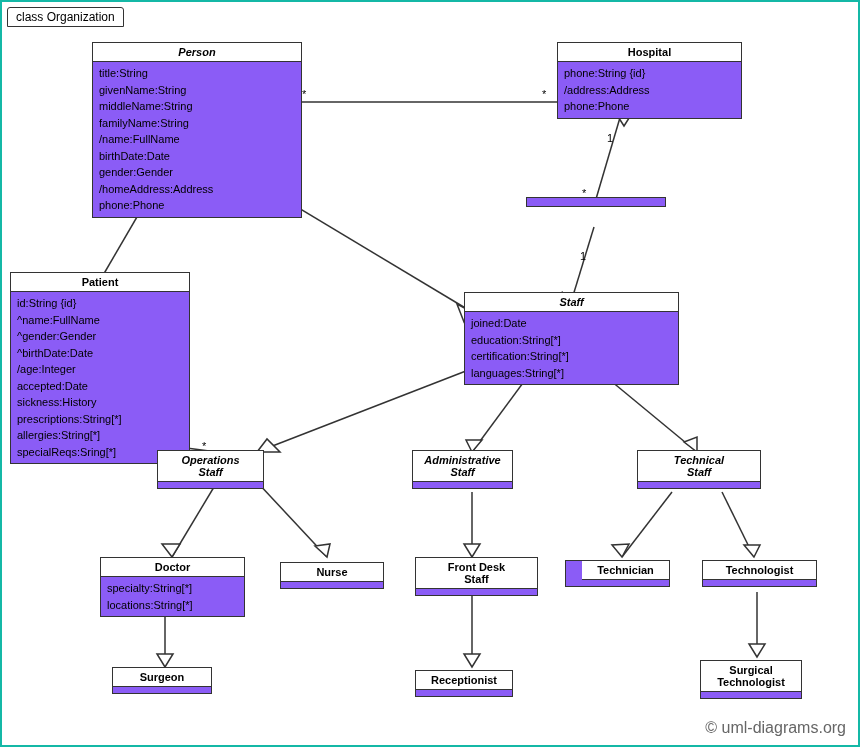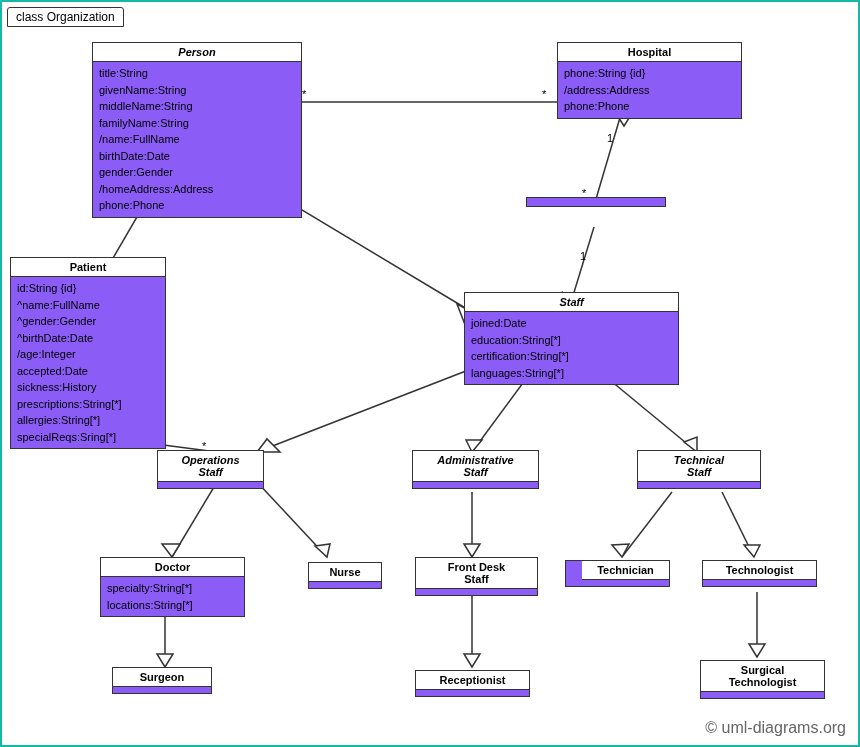--- a/index.html
+++ b/index.html
@@ -216,21 +216,21 @@
           <span class="attr-name">certification:</span>
           <span class="attr-type">String[*]</span>
         </div>
       <div class="attr-row">
           <span class="attr-name">languages:</span>
           <span class="attr-type">String[*]</span>
         </div>
     </div>
   </div>
 
-  <div class="class-box" style="left:8px; top:255px; width:156px;">
+  <div class="class-box" style="left:8px; top:270px; width:180px;">
     <div class="class-title">Patient</div>
     <div class="class-attrs">
       <div class="attr-row">
           <span class="attr-name">id:</span>
           <span class="attr-type">String {id}</span>
         </div>
       <div class="attr-row">
           <span class="attr-name">^name:</span>
           <span class="attr-type">FullName</span>
         </div>
@@ -267,21 +267,21 @@
           <span class="attr-type">Sring[*]</span>
         </div>
     </div>
   </div>
 
   <div class="class-box" style="left:155px; top:448px; width:107px; text-align:center;">
     <div class="class-title italic">Operations<br>Staff</div>
     <div class="class-attrs" style="min-height:6px;"></div>
   </div>
 
-  <div class="class-box" style="left:410px; top:448px; width:127px; text-align:center;">
+  <div class="class-box" style="left:410px; top:448px; width:101px; text-align:center;">
     <div class="class-title italic">Administrative<br>Staff</div>
     <div class="class-attrs" style="min-height:6px;"></div>
   </div>
 
   <div class="class-box" style="left:635px; top:448px; width:124px; text-align:center;">
     <div class="class-title italic">Technical<br>Staff</div>
     <div class="class-attrs" style="min-height:6px;"></div>
   </div>
 
   <div class="class-box" style="left:98px; top:555px; width:145px;">
@@ -291,21 +291,21 @@
           <span class="attr-name">specialty:</span>
           <span class="attr-type">String[*]</span>
         </div>
       <div class="attr-row">
           <span class="attr-name">locations:</span>
           <span class="attr-type">String[*]</span>
         </div>
     </div>
   </div>
 
-  <div class="class-box" style="left:278px; top:560px; width:74px; text-align:center;margin-left:28px;">
+  <div class="class-box" style="left:278px; top:560px; width:104px; text-align:center;">
     <div class="class-title">Nurse</div>
     <div class="class-attrs" style="min-height:6px;"></div>
   </div>
 
   <div class="class-box" style="left:413px; top:555px; width:123px; text-align:center;">
     <div class="class-title">Front Desk<br>Staff</div>
     <div class="class-attrs" style="min-height:6px;"></div>
   </div>
 
   <div class="class-box" style="left:563px; top:558px; width:105px; text-align:center;padding-left:16px;">
@@ -316,25 +316,25 @@
   <div class="class-box" style="left:700px; top:558px; width:115px; text-align:center;">
     <div class="class-title">Technologist</div>
     <div class="class-attrs" style="min-height:6px;"></div>
   </div>
 
   <div class="class-box" style="left:110px; top:665px; width:100px; text-align:center;">
     <div class="class-title">Surgeon</div>
     <div class="class-attrs" style="min-height:6px;"></div>
   </div>
 
-  <div class="class-box" style="left:413px; top:668px; width:115px; text-align:center;">
+  <div class="class-box" style="left:413px; top:668px; width:98px; text-align:center;">
     <div class="class-title">Receptionist</div>
     <div class="class-attrs" style="min-height:6px;"></div>
   </div>
 
-  <div class="class-box" style="left:698px; top:658px; width:125px; text-align:center;">
+  <div class="class-box" style="left:698px; top:658px; width:102px; text-align:center;">
     <div class="class-title">Surgical<br>Technologist</div>
     <div class="class-attrs" style="min-height:6px;"></div>
   </div>
 
   <div class="copyright">© uml-diagrams.org</div>
 
 </div>
 
 </body></html>

